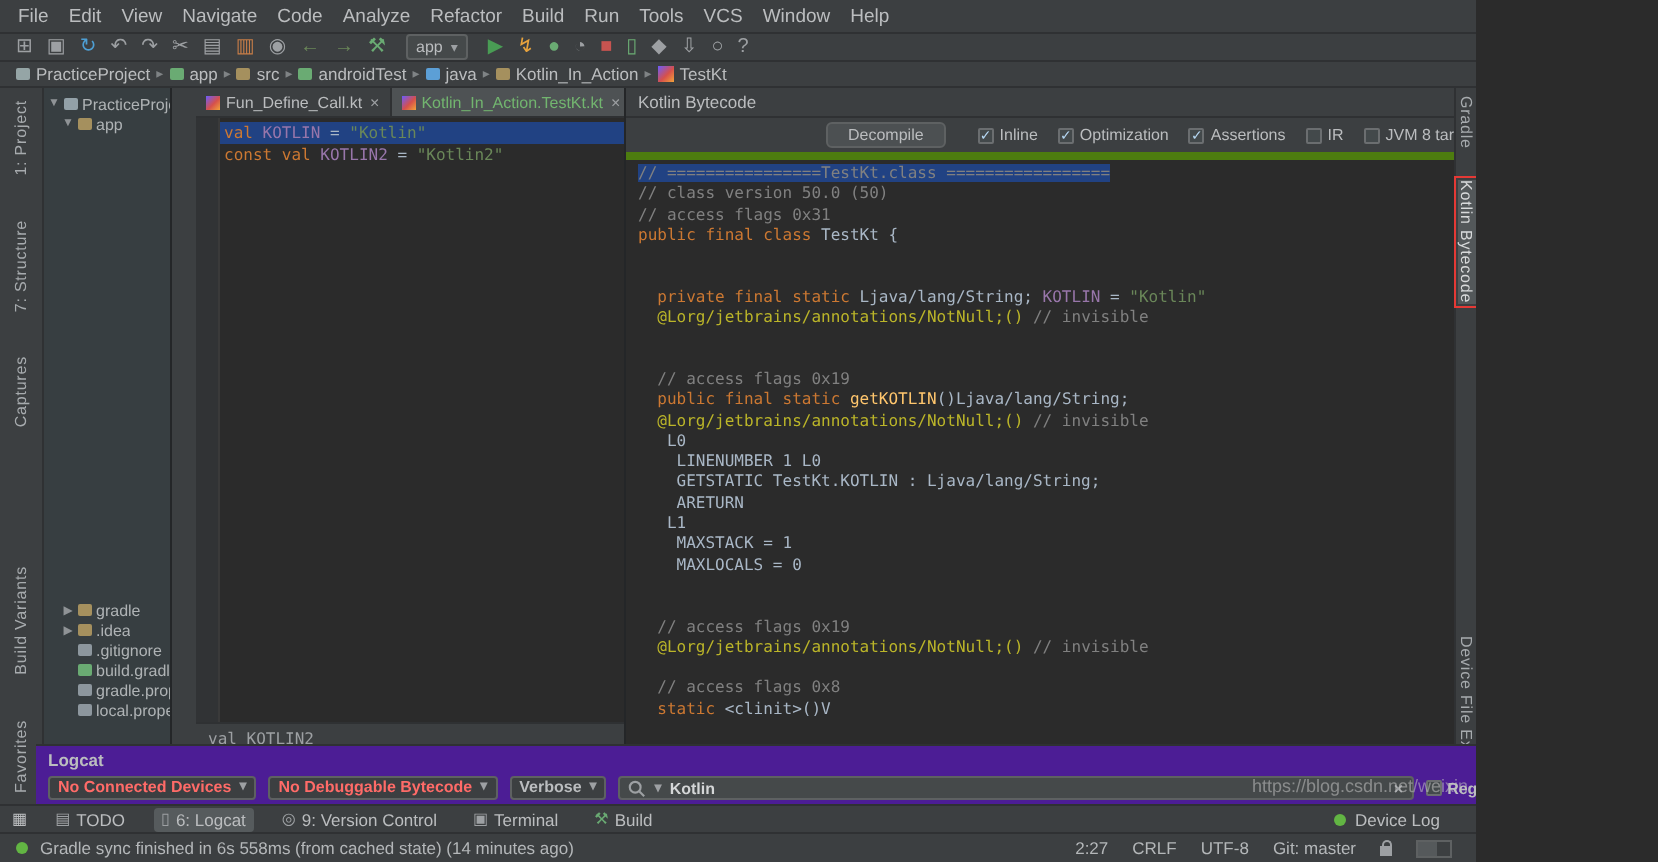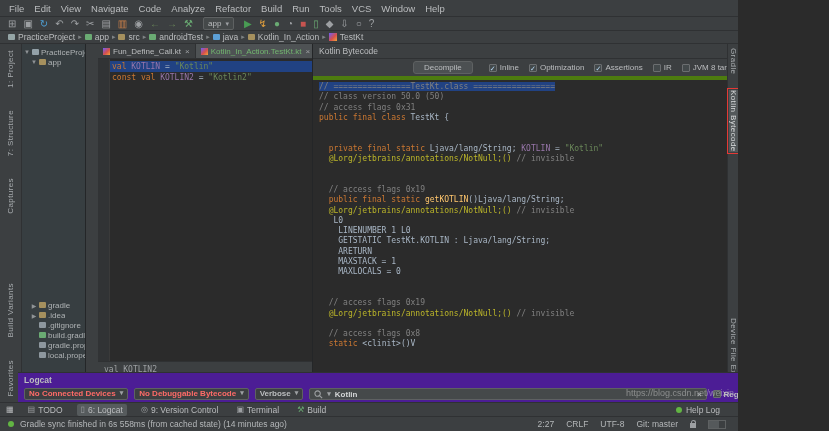--- a/index.html
+++ b/index.html
@@ -331,20 +331,21 @@
         <div class="bcl"><span class="tk-an">  @Lorg/jetbrains/annotations/NotNull;() </span><span class="tk-cm">// invisible</span></div>
         <div class="bcl"></div>
         <div class="bcl"></div>
         <div class="bcl"><span class="tk-cm">  // access flags 0x19</span></div>
         <div class="bcl"><span class="tk-kw">  public final static </span><span class="tk-fn">getKOTLIN</span><span class="tk-pl">()Ljava/lang/String;</span></div>
         <div class="bcl"><span class="tk-an">  @Lorg/jetbrains/annotations/NotNull;() </span><span class="tk-cm">// invisible</span></div>
         <div class="bcl"><span class="tk-pl">   L0</span></div>
         <div class="bcl"><span class="tk-pl">    LINENUMBER 1 L0</span></div>
         <div class="bcl"><span class="tk-pl">    GETSTATIC TestKt.KOTLIN : Ljava/lang/String;</span></div>
         <div class="bcl"><span class="tk-pl">    ARETURN</span></div>
+        <div class="bcl"><span class="tk-pl">   L1</span></div>
         <div class="bcl"><span class="tk-pl">    MAXSTACK = 1</span></div>
         <div class="bcl"><span class="tk-pl">    MAXLOCALS = 0</span></div>
         <div class="bcl"></div>
         <div class="bcl"></div>
         <div class="bcl"><span class="tk-cm">  // access flags 0x19</span></div>
         <div class="bcl"><span class="tk-an">  @Lorg/jetbrains/annotations/NotNull;() </span><span class="tk-cm">// invisible</span></div>
         <div class="bcl"></div>
         <div class="bcl"><span class="tk-cm">  // access flags 0x8</span></div>
         <div class="bcl"><span class="tk-kw">  static </span><span class="tk-pl">&lt;clinit&gt;()V</span></div>
       </div>
@@ -412,21 +413,21 @@
     <span class="bb-ico" id="bb-switcher">▦</span>
     <span id="bb-items">
         <span class="bb-item"><span class="bb-ico" style="color:#9da0a3">▤</span>TODO</span>
         <span class="bb-item active"><span class="bb-ico" style="color:#9da0a3">▯</span>6: Logcat</span>
         <span class="bb-item"><span class="bb-ico" style="color:#9da0a3">◎</span>9: Version Control</span>
         <span class="bb-item"><span class="bb-ico" style="color:#9da0a3">▣</span>Terminal</span>
         <span class="bb-item"><span class="bb-ico" style="color:#6aab73">⚒</span>Build</span>
       </span>
     <span id="bb-right" class="bb-item">
       <span class="evt-dot"></span>
-      <span>Help Log</span>
+      <span>Device Log</span>
     </span>
   </div>
 
   <div id="statusbar">
     <span class="status-dot"></span>
     <span id="status-msg">Gradle sync finished in 6s 558ms (from cached state) (14 minutes ago)</span>
     <span class="flex-sp"></span>
     <span id="status-right">
         <span class="st-seg">2:27</span>
         <span class="st-seg">CRLF</span>

